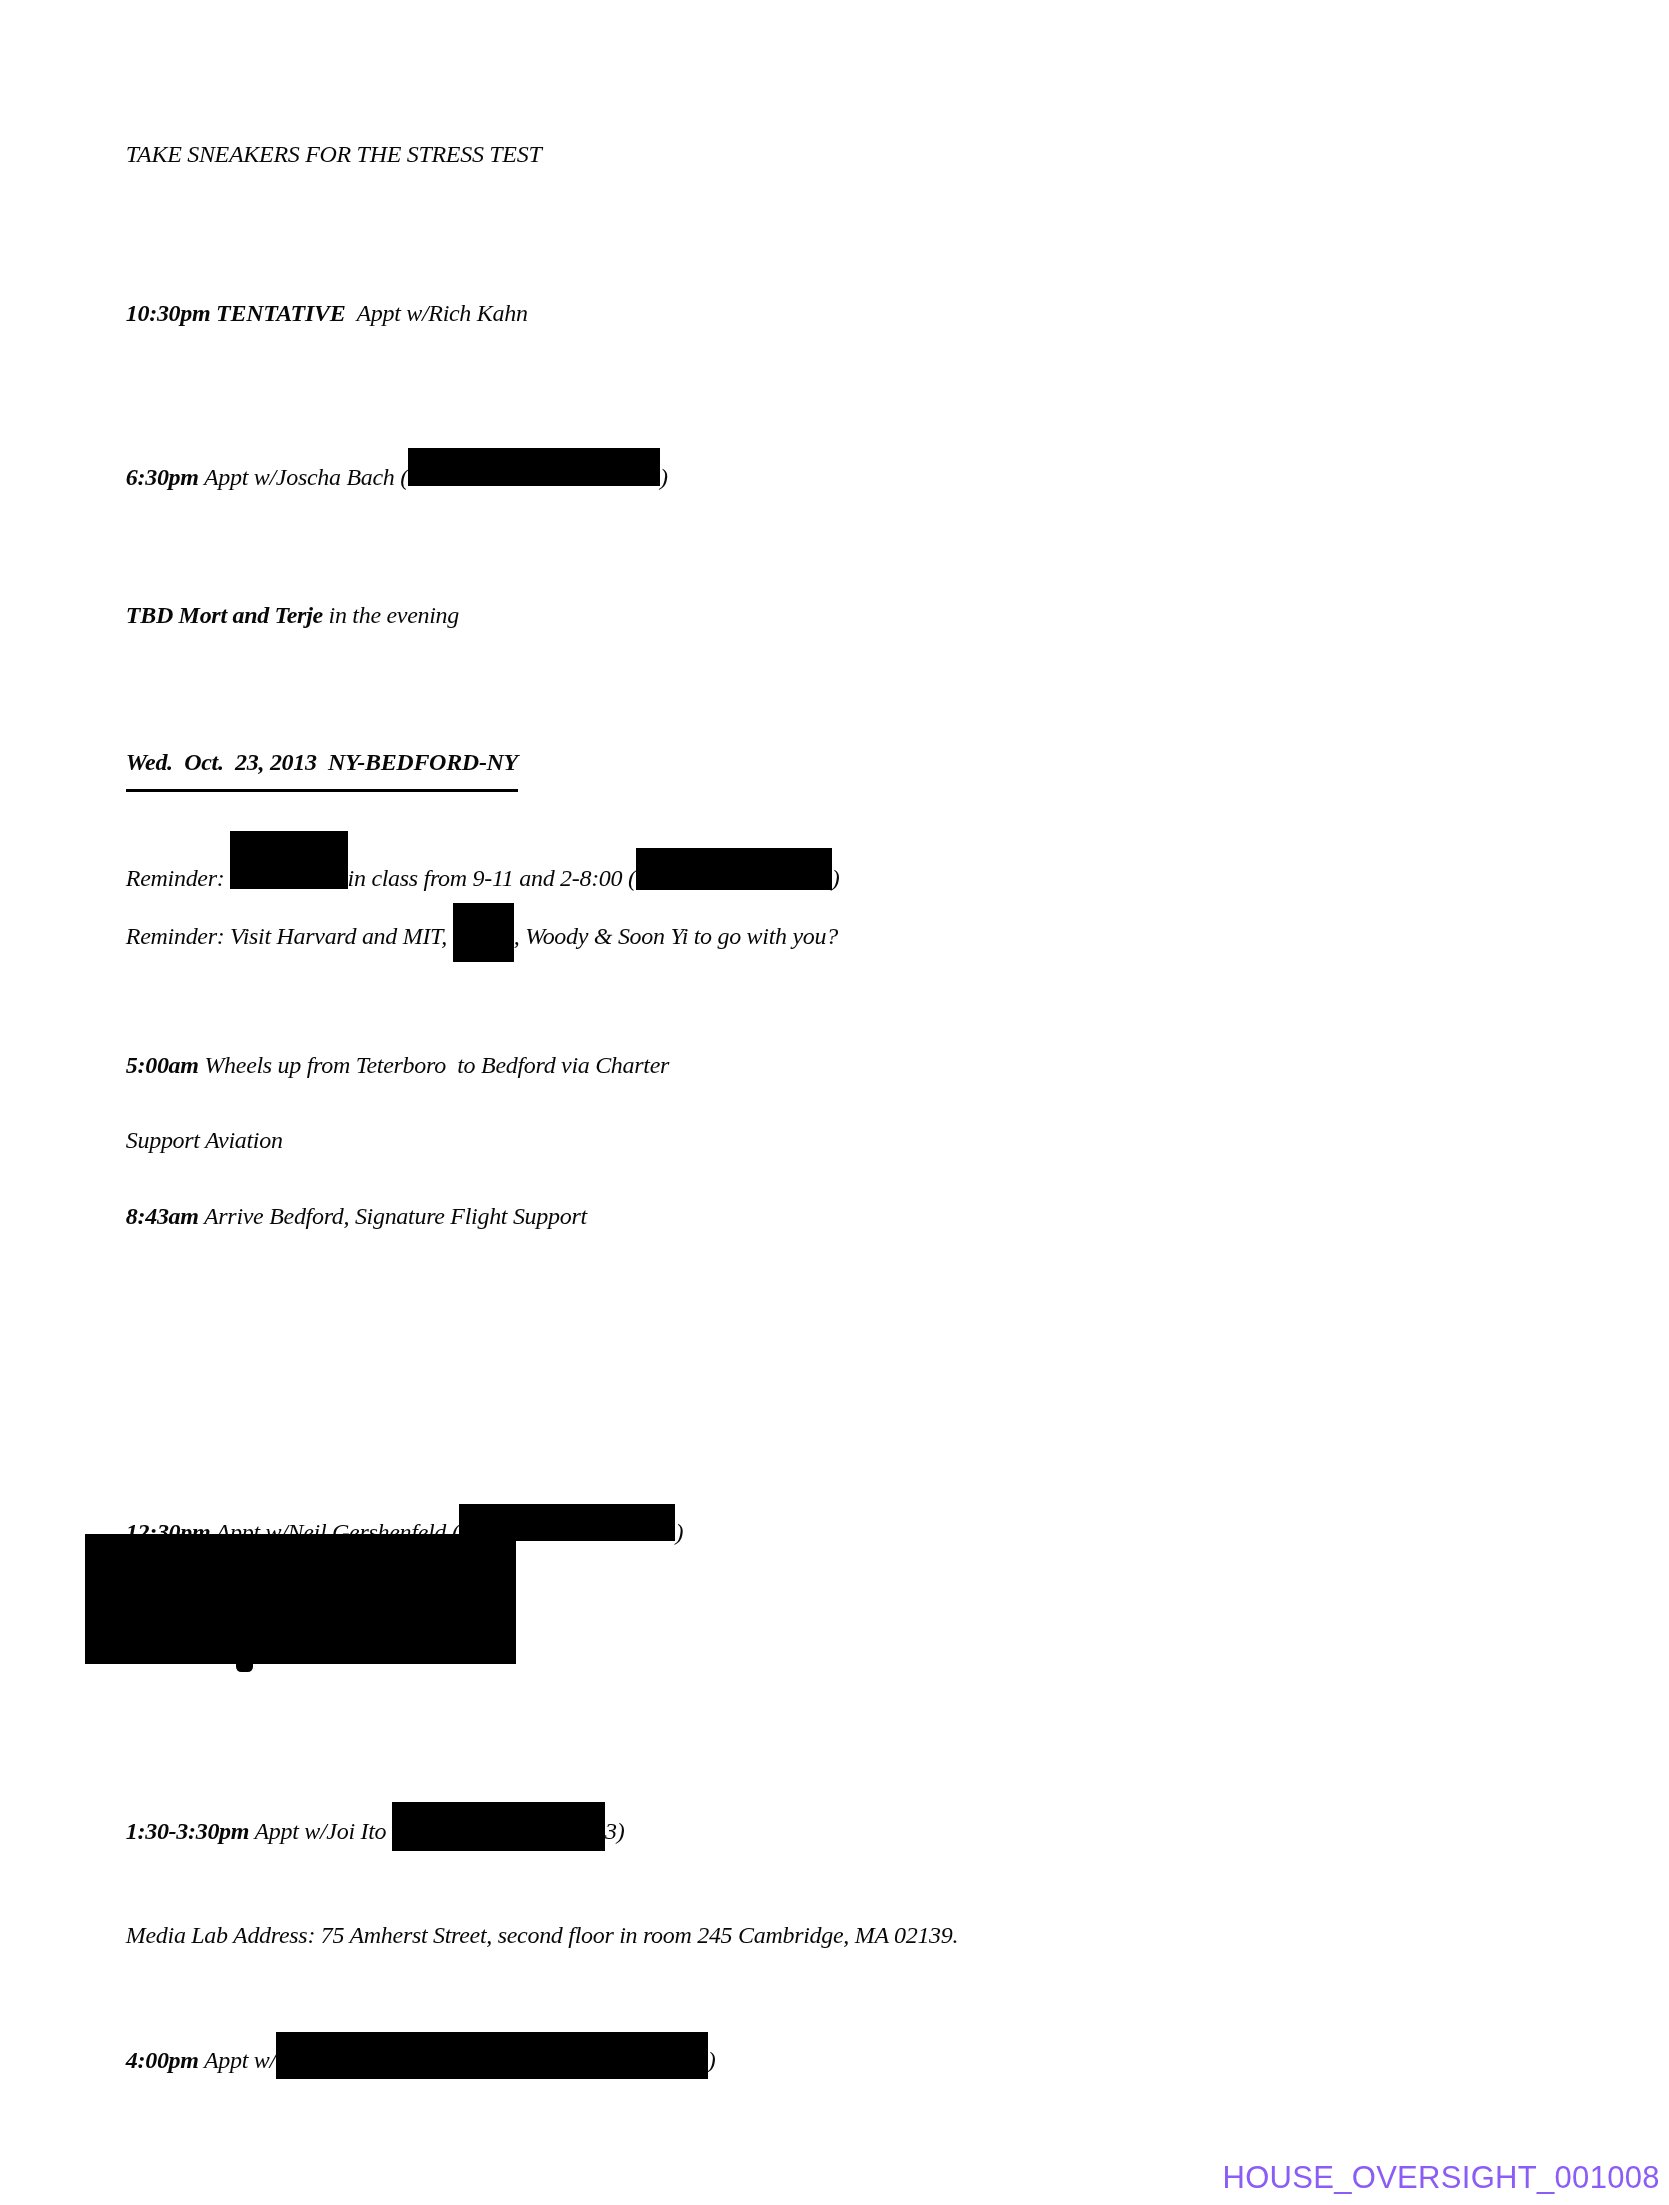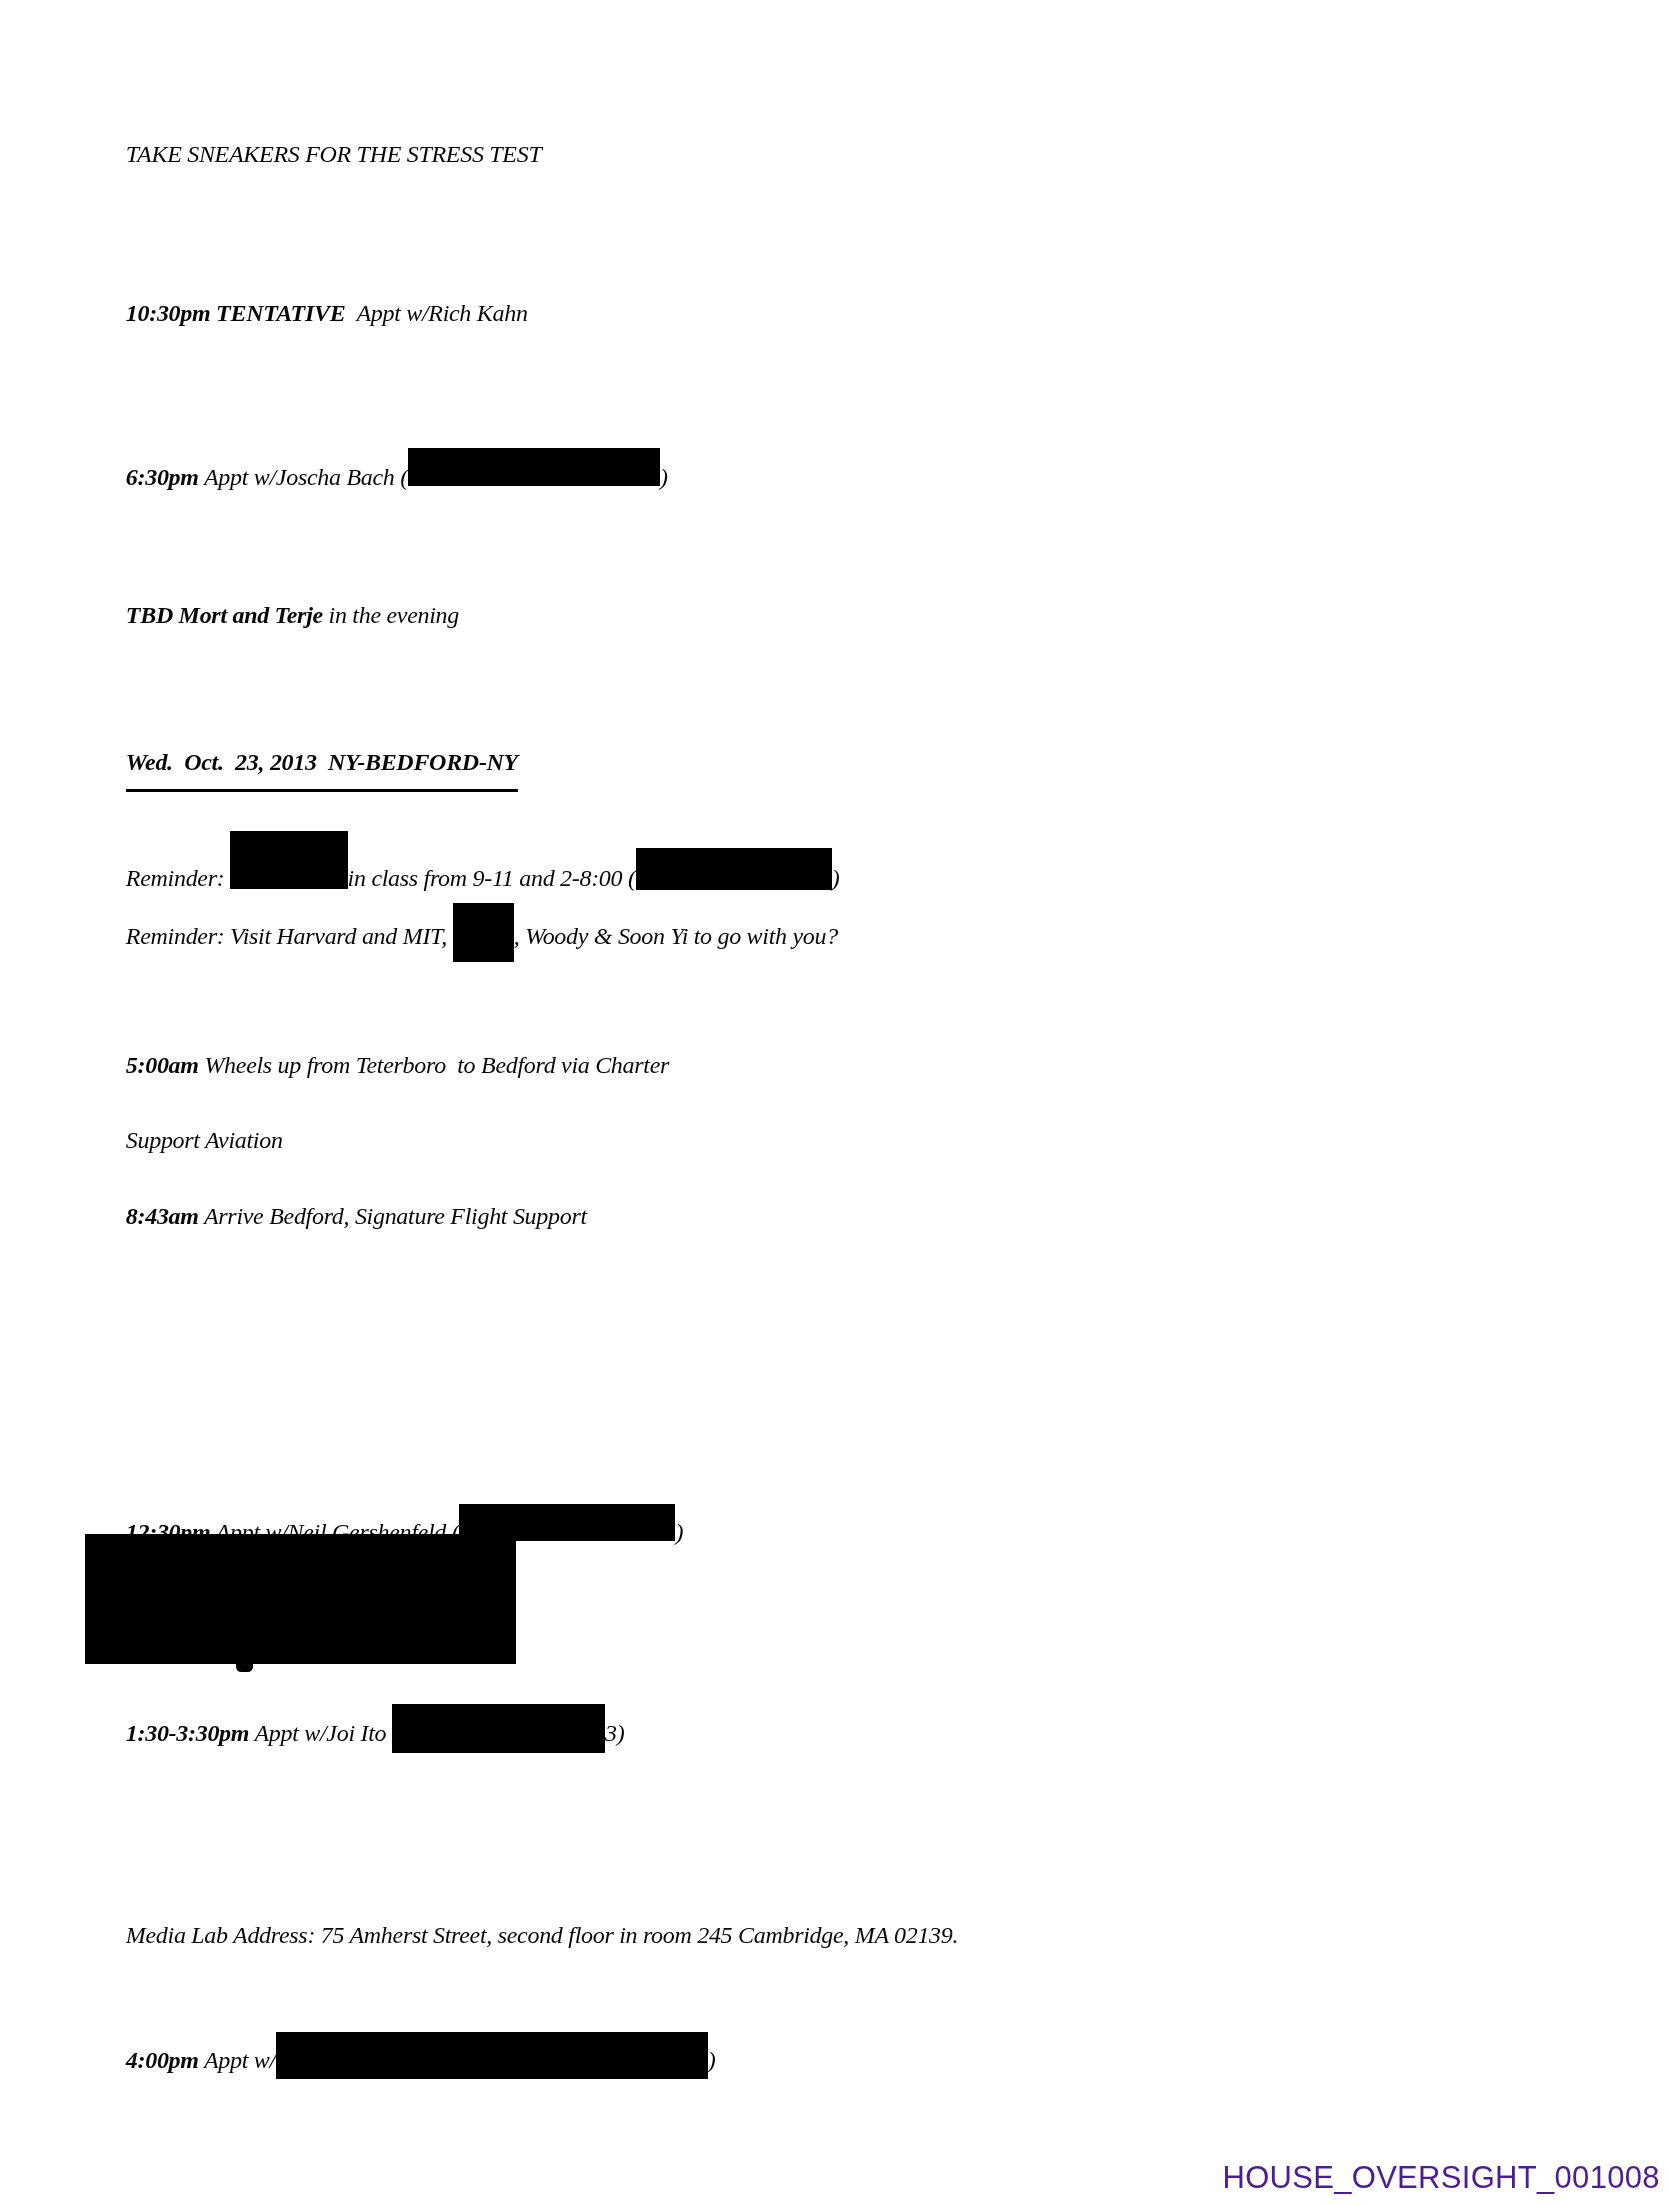--- a/index.html
+++ b/index.html
@@ -57,21 +57,21 @@
   }
   .footer {
     position: absolute;
     left: auto;
     right: 9.2px;
     top: 2160px;
     font-family: "Liberation Sans", sans-serif;
     font-style: normal;
     font-size: 31px;
     letter-spacing: 0.3px;
-    color: #4c1d95;
+    color: #8b5cf6;
     white-space: pre;
   }
 </style>
 </head>
 <body>
 
 <div class="page">
 
   <div class="line" style="top:113px">
     <span>TAKE SNEAKERS FOR THE STRESS TEST</span>
@@ -114,21 +114,21 @@
   </div>
 
 
   <div class="line" style="top:1476px">
     <span class="b">12:30pm</span><span> Appt w/Neil Gershenfeld (</span><span class="redact r1230"></span><span>)</span>
   </div>
 
   <div class="bigredact"></div>
   <div class="artifact"></div>
 
-  <div class="line" style="top:1676px">
+  <div class="line" style="top:1774px">
     <span class="b">1:30-3:30pm</span><span> Appt w/Joi Ito </span><span class="redact r130"></span><span>3)</span>
   </div>
 
   <div class="line" style="top:1894px">
     <span>Media Lab Address: 75 Amherst Street, second floor in room 245 Cambridge, MA 02139.</span>
   </div>
 
   <div class="line" style="top:2004px">
     <span class="b">4:00pm</span><span> Appt w/</span><span class="redact r400"></span><span>)</span>
   </div>

